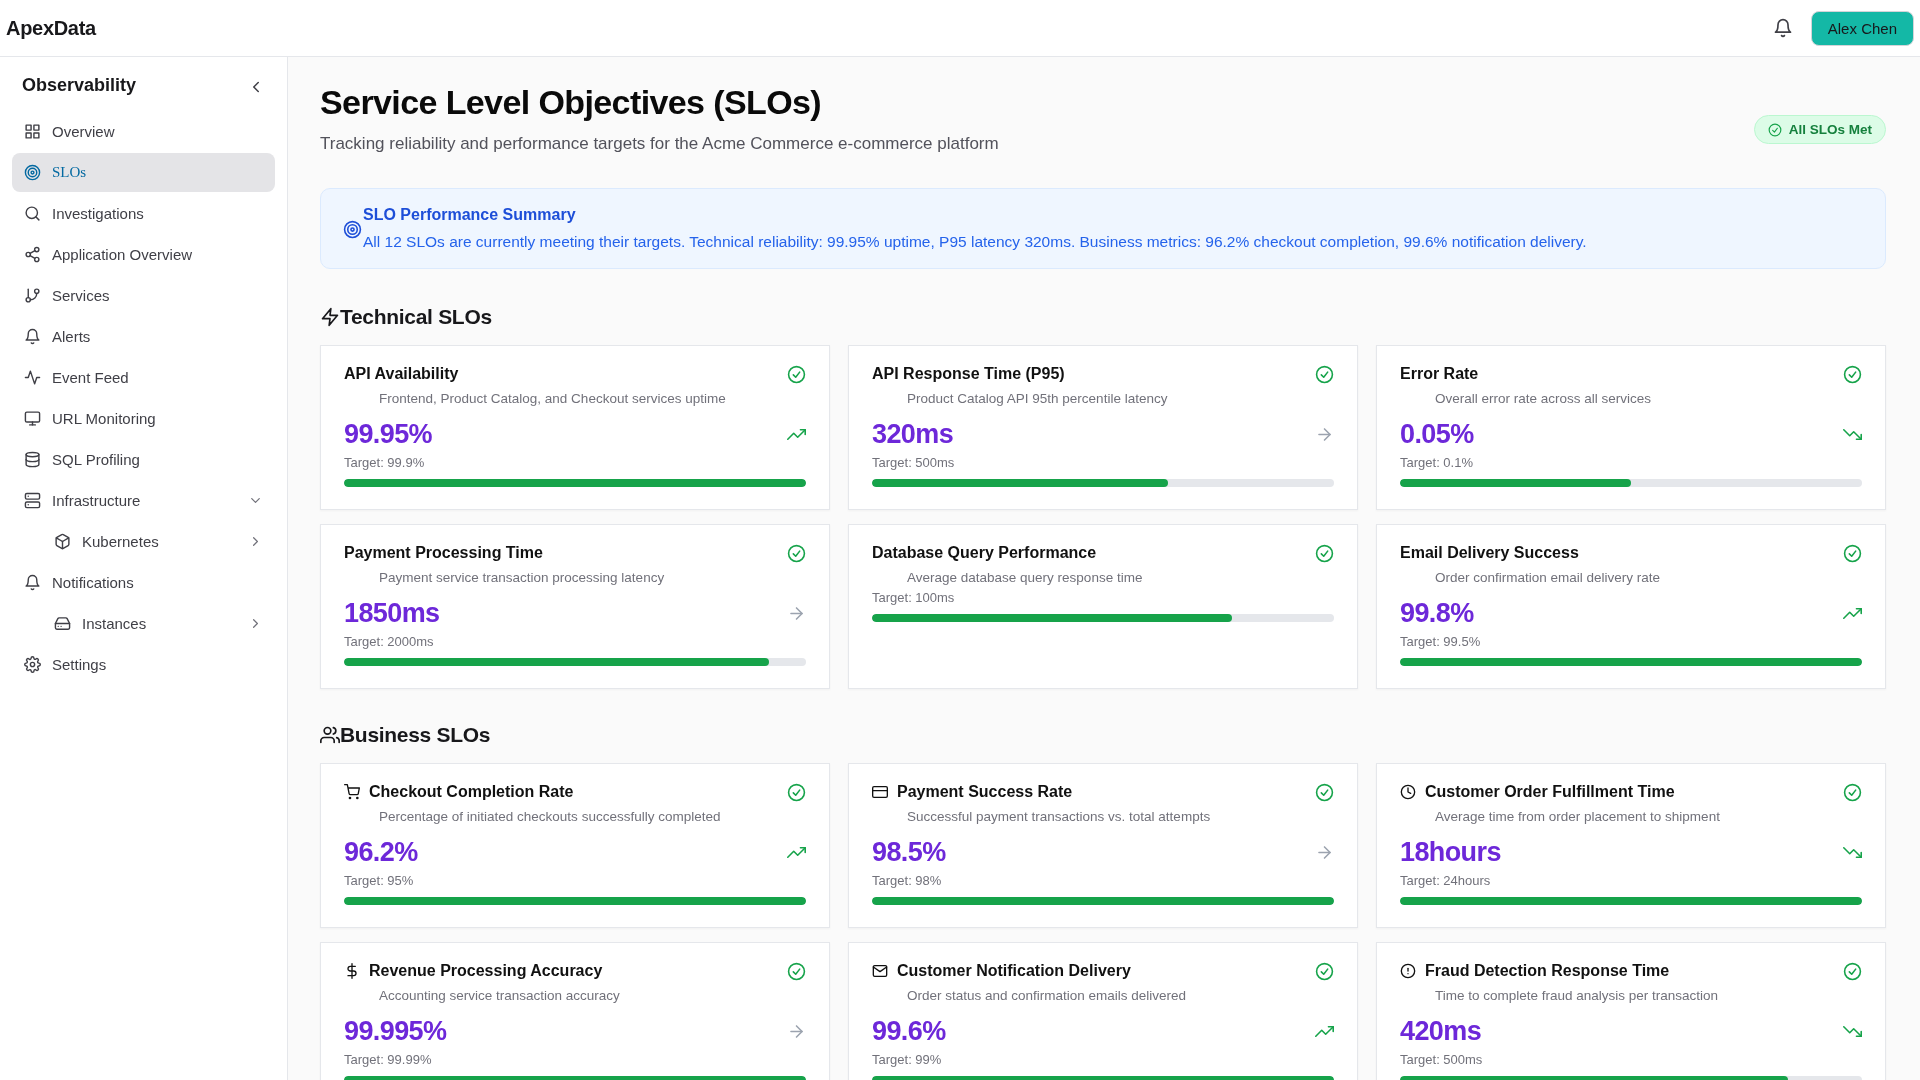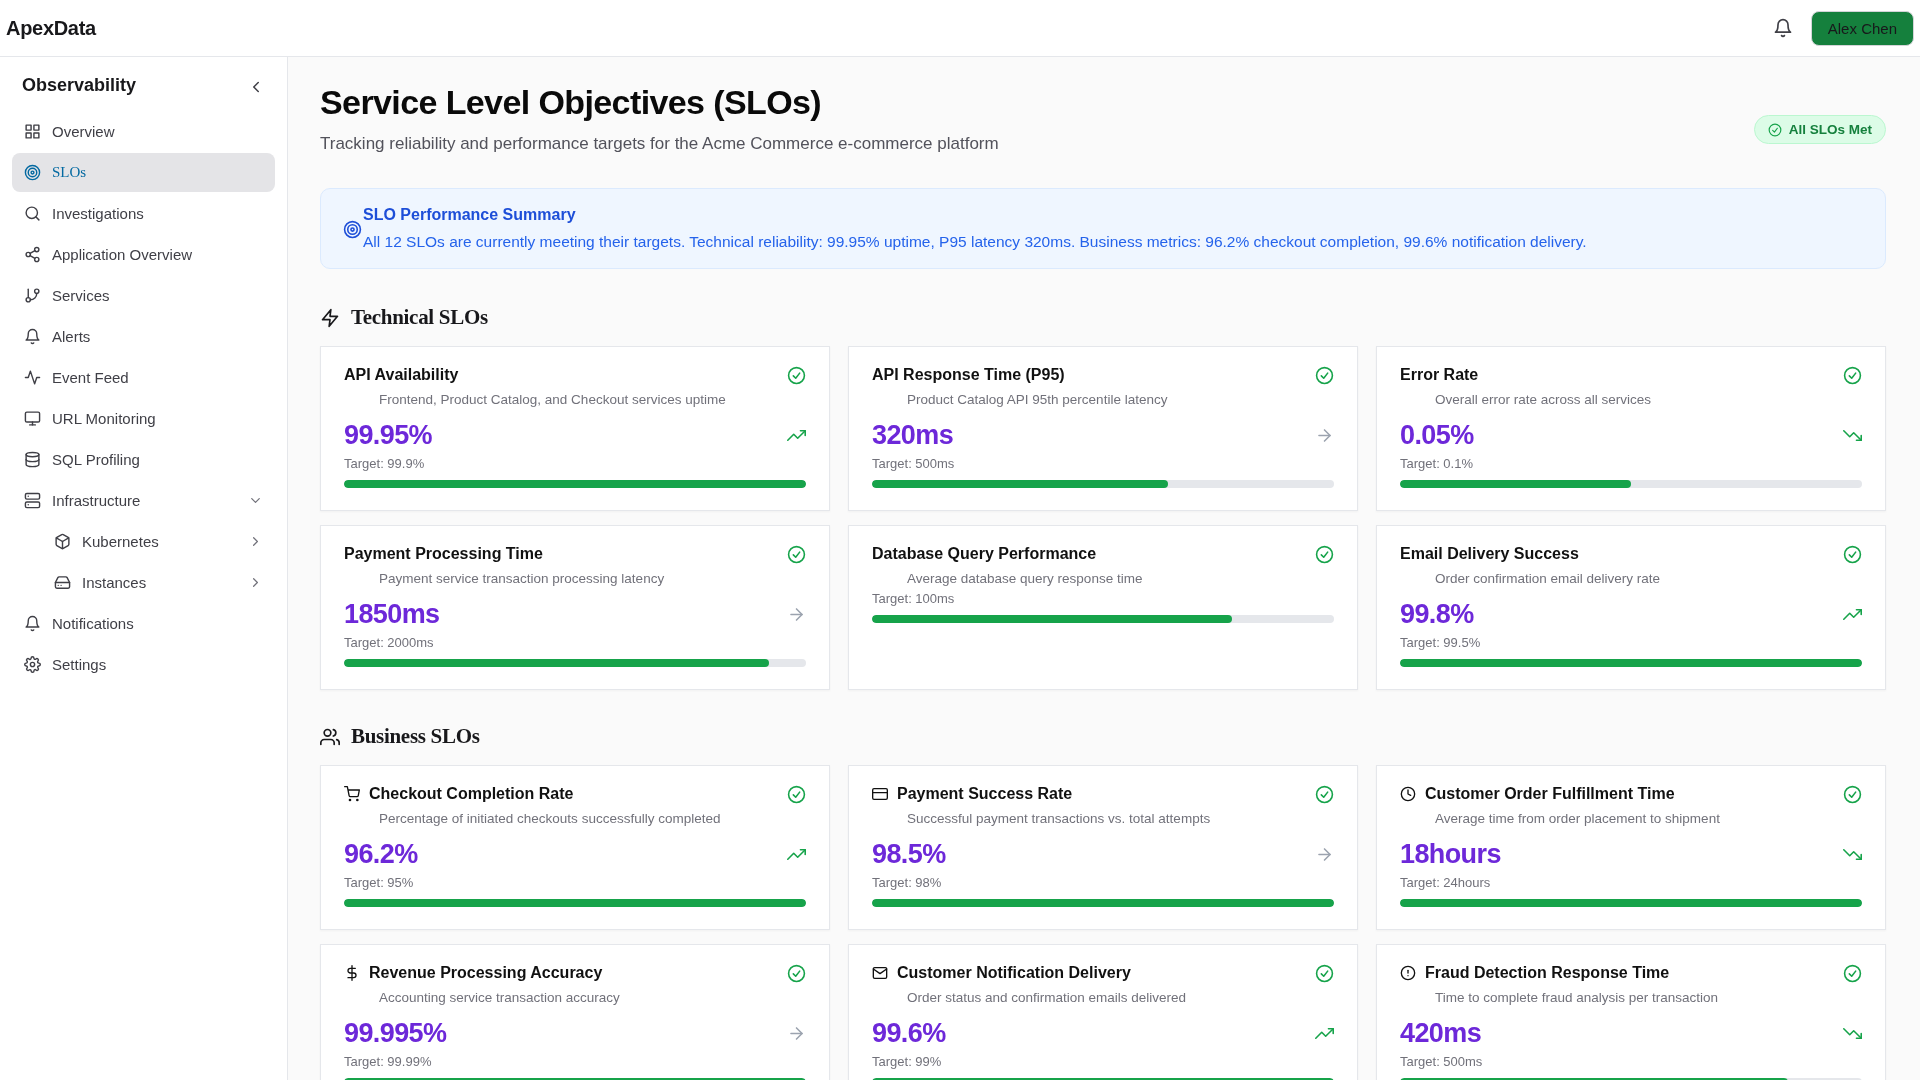--- a/index.html
+++ b/index.html
@@ -12,21 +12,21 @@
     grid-template-columns:288px 1fr;
     grid-template-areas:"top top" "side main";
   }
 
   
   .topbar { grid-area:top; display:flex; align-items:center; justify-content:space-between;
             padding:0 6px; border-bottom:1px solid #e5e7eb; background:#fff; }
   .brand { font-size:20px; font-weight:700; letter-spacing:-0.3px; }
   .topbar-right { display:flex; align-items:center; gap:18px; }
   .icon-btn { background:none; border:none; color:#3f3f46; cursor:pointer; display:flex; align-items:center; }
-  .user-btn { background:#15803d; border:1px solid #d4d4d8; border-radius:8px; padding:8px 16px;
+  .user-btn { background:#14b8a6; border:1px solid #d4d4d8; border-radius:8px; padding:8px 16px;
               font-size:15px; color:#18181b; font-family:inherit; cursor:pointer; }
 
   
   .sidebar { grid-area:side; border-right:1px solid #e5e7eb; background:#fff; padding:18px 12px; overflow:hidden; }
   .side-head { display:flex; align-items:flex-end; justify-content:space-between; padding:0 10px 16px 10px; }
   .side-title { font-size:18px; font-weight:700; }
   .collapse-btn { background:none; border:none; color:#3f3f46; cursor:pointer; display:flex; }
   .nav-item { display:flex; align-items:center; gap:11px; padding:11px 12px; margin-bottom:2px;
               border-radius:8px; font-size:15px; color:#3f3f46; cursor:pointer; }
   .nav-item.active { background:#e4e4e7; color:#0369a1;font-family:Liberation Serif, serif; }
@@ -43,21 +43,21 @@
            background:#dcfce7; border:1px solid #bbf7d0; color:#15803d;
            font-size:13.5px; font-weight:600; padding:6px 13px; border-radius:999px; white-space:nowrap;justify-content:center; }
   .badge .ic { color:#16a34a; }
 
   .banner { background:#eff6ff; border:1px solid #dbeafe; border-radius:10px;
             padding:17px 22px; display:flex; gap:1px; margin-bottom:36px; }
   .banner-ic { color:#1d4ed8; margin-top:2px; }
   .banner-title { color:#1d4ed8; font-size:16px; font-weight:600; }
   .banner-body { color:#2563eb; font-size:15.5px; margin-top:9px; }
 
-  .sec-head { display:flex; gap:11px; margin:0 0 16px 0;font-family:Liberation Serif, serif; }
+  .sec-head { display:flex; gap:0; margin:0 0 16px 0; }
   .sec-head h2 { font-size:21px; font-weight:700; letter-spacing:-0.3px; }
   section + section { margin-top:34px; }
 
   .grid { display:grid; grid-template-columns:repeat(3, 1fr); gap:14px 18px; }
   .card { background:#fff; border:1px solid #e5e7eb; border-radius:0; padding:19px 23px 22px 23px;
           box-shadow:0 1px 2px rgba(0,0,0,0.04); }
   .card-top { display:flex; justify-content:space-between; align-items:flex-start; }
   .card-title { display:flex; align-items:center; gap:9px; font-size:16px; font-weight:600; color:#111111; }
   .status-ic { color:#16a34a; display:flex; }
   .card-desc { font-size:13.5px; color:#71717a; margin-top:7px;margin-left:35px; }
@@ -222,45 +222,45 @@
             <line x1="12" y1="22.08" x2="12" y2="12"></line>
           </svg>
         </span>
     <span class="label">Kubernetes</span>
     <span class="chev ic">
           <svg viewBox="0 0 24 24" width="15" height="15" fill="none" stroke="currentColor" stroke-width="2" stroke-linecap="round" stroke-linejoin="round">
             <polyline points="9 18 15 12 9 6"></polyline>
           </svg>
         </span>
   </div>
+      <div class="nav-item">
+    <span class="ic">
+          <svg viewBox="0 0 24 24" width="17" height="17" fill="none" stroke="currentColor" stroke-width="2" stroke-linecap="round" stroke-linejoin="round">
+            <path d="M18 8A6 6 0 0 0 6 8c0 7-3 9-3 9h18s-3-2-3-9"></path>
+            <path d="M13.73 21a2 2 0 0 1-3.46 0"></path>
+          </svg>
+        </span>
+    <span class="label">Notifications</span>
+
+  </div>
       <div class="nav-item child">
     <span class="ic">
           <svg viewBox="0 0 24 24" width="17" height="17" fill="none" stroke="currentColor" stroke-width="2" stroke-linecap="round" stroke-linejoin="round">
             <line x1="22" y1="12" x2="2" y2="12"></line>
             <path d="M5.45 5.11 2 12v6a2 2 0 0 0 2 2h16a2 2 0 0 0 2-2v-6l-3.45-6.89A2 2 0 0 0 16.76 4H7.24a2 2 0 0 0-1.79 1.11z"></path>
             <line x1="6" y1="16" x2="6.01" y2="16"></line>
             <line x1="10" y1="16" x2="10.01" y2="16"></line>
           </svg>
         </span>
     <span class="label">Instances</span>
     <span class="chev ic">
           <svg viewBox="0 0 24 24" width="15" height="15" fill="none" stroke="currentColor" stroke-width="2" stroke-linecap="round" stroke-linejoin="round">
             <polyline points="9 18 15 12 9 6"></polyline>
           </svg>
         </span>
-  </div>
-      <div class="nav-item">
-    <span class="ic">
-          <svg viewBox="0 0 24 24" width="17" height="17" fill="none" stroke="currentColor" stroke-width="2" stroke-linecap="round" stroke-linejoin="round">
-            <path d="M18 8A6 6 0 0 0 6 8c0 7-3 9-3 9h18s-3-2-3-9"></path>
-            <path d="M13.73 21a2 2 0 0 1-3.46 0"></path>
-          </svg>
-        </span>
-    <span class="label">Notifications</span>
-
   </div>
       <div class="nav-item">
     <span class="ic">
           <svg viewBox="0 0 24 24" width="17" height="17" fill="none" stroke="currentColor" stroke-width="2" stroke-linecap="round" stroke-linejoin="round">
             <circle cx="12" cy="12" r="3"></circle>
             <path d="M19.4 15a1.65 1.65 0 0 0 .33 1.82l.06.06a2 2 0 0 1-2.83 2.83l-.06-.06a1.65 1.65 0 0 0-1.82-.33 1.65 1.65 0 0 0-1 1.51V21a2 2 0 0 1-4 0v-.09A1.65 1.65 0 0 0 9 19.4a1.65 1.65 0 0 0-1.82.33l-.06.06a2 2 0 0 1-2.83-2.83l.06-.06a1.65 1.65 0 0 0 .33-1.82 1.65 1.65 0 0 0-1.51-1H3a2 2 0 0 1 0-4h.09A1.65 1.65 0 0 0 4.6 9a1.65 1.65 0 0 0-.33-1.82l-.06-.06a2 2 0 0 1 2.83-2.83l.06.06a1.65 1.65 0 0 0 1.82.33H9a1.65 1.65 0 0 0 1-1.51V3a2 2 0 0 1 4 0v.09a1.65 1.65 0 0 0 1 1.51 1.65 1.65 0 0 0 1.82-.33l.06-.06a2 2 0 0 1 2.83 2.83l-.06.06a1.65 1.65 0 0 0-.33 1.82V9a1.65 1.65 0 0 0 1.51 1H21a2 2 0 0 1 0 4h-.09a1.65 1.65 0 0 0-1.51 1z"></path>
           </svg>
         </span>
     <span class="label">Settings</span>
 

